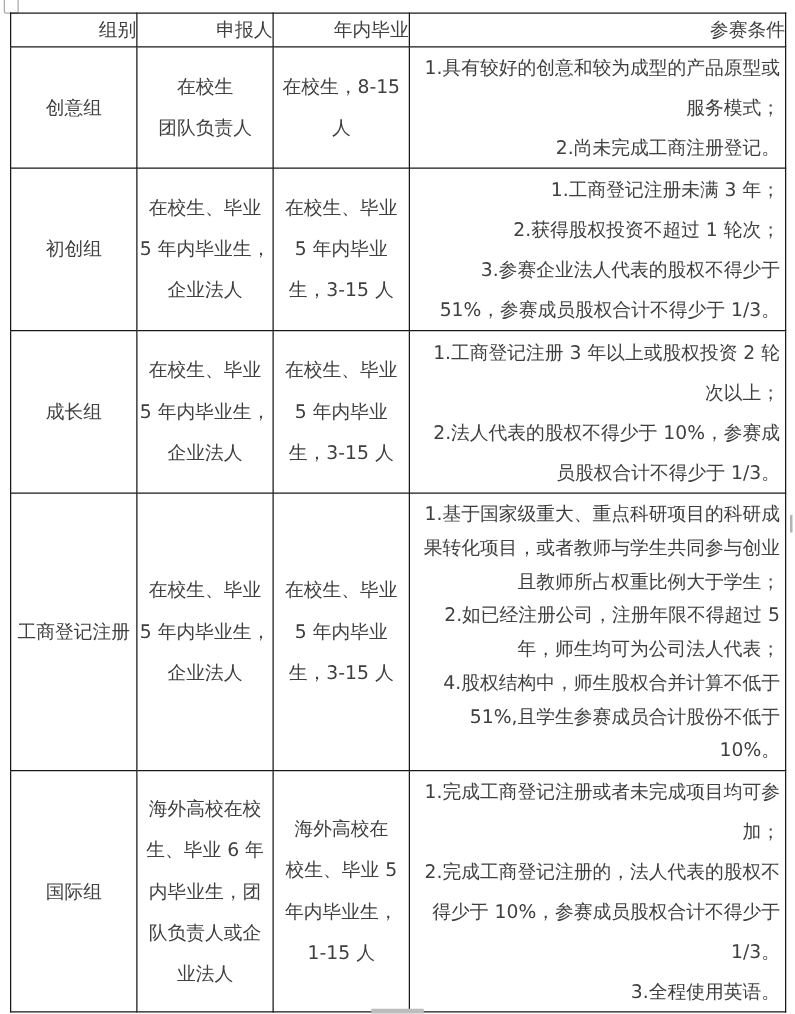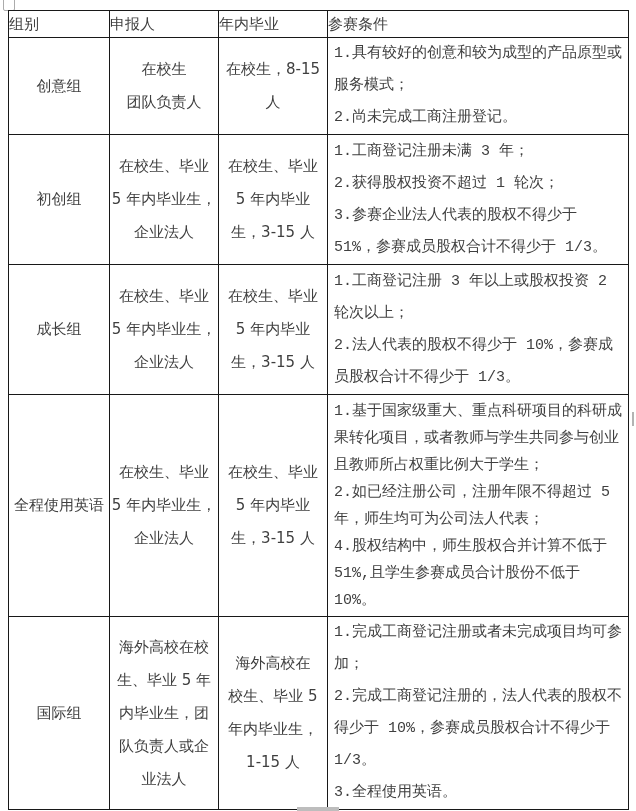--- a/index.html
+++ b/index.html
@@ -28,35 +28,34 @@
   col.c4 { width: 301px; }
   th, td {
     border: 1px solid #181818;
     vertical-align: middle;
     font-weight: normal;
     white-space: pre-line;
     padding: 0;
     overflow: hidden;
   }
   thead tr { height: 27px; }
-  th { text-align: left; }
+  th { text-align: right; }
   tr.r1 { height: 96px; }
   tr.r2 { height: 130px; }
   tr.r3 { height: 130px; }
   tr.r4 { height: 222px; }
   tr.r5 { height: 192px; }
   td.group, td.mid {
     text-align: center;
     line-height: 33px;
   }
   td.cond {
-    text-align: left;
+    text-align: right;
     padding: 0 4px 0 6px;
     line-height: 32px;
-    font-family: Liberation Mono, monospace;
   }
   td.cond.tight { line-height: 27px; }
   .handle-artifact {
     position: absolute;
     left: 3px;
     top: -5px;
     width: 10px;
     height: 14px;
     border: 1px solid #ababab;
     border-radius: 2px;
@@ -128,35 +127,35 @@
         <td class="mid">在校生、毕业
 5 年内毕业生，
 企业法人</td>
         <td class="mid">在校生、毕业
 5 年内毕业
 生，3-15 人</td>
         <td class="cond">1.工商登记注册 3 年以上或股权投资 2 轮次以上；
 2.法人代表的股权不得少于 10%，参赛成员股权合计不得少于 1/3。</td>
       </tr>
       <tr class="r4">
-        <td class="group">全程使用英语</td>
+        <td class="group">工商登记注册</td>
         <td class="mid">在校生、毕业
 5 年内毕业生，
 企业法人</td>
         <td class="mid">在校生、毕业
 5 年内毕业
 生，3-15 人</td>
         <td class="cond tight">1.基于国家级重大、重点科研项目的科研成果转化项目，或者教师与学生共同参与创业且教师所占权重比例大于学生；
 2.如已经注册公司，注册年限不得超过 5 年，师生均可为公司法人代表；
 4.股权结构中，师生股权合并计算不低于 51%,且学生参赛成员合计股份不低于 10%。</td>
       </tr>
       <tr class="r5">
         <td class="group">国际组</td>
         <td class="mid">海外高校在校
-生、毕业 5 年
+生、毕业 6 年
 内毕业生，团
 队负责人或企
 业法人</td>
         <td class="mid">海外高校在
 校生、毕业 5
 年内毕业生，
 1-15 人</td>
         <td class="cond">1.完成工商登记注册或者未完成项目均可参加；
 2.完成工商登记注册的，法人代表的股权不得少于 10%，参赛成员股权合计不得少于 1/3。
 3.全程使用英语。</td>

